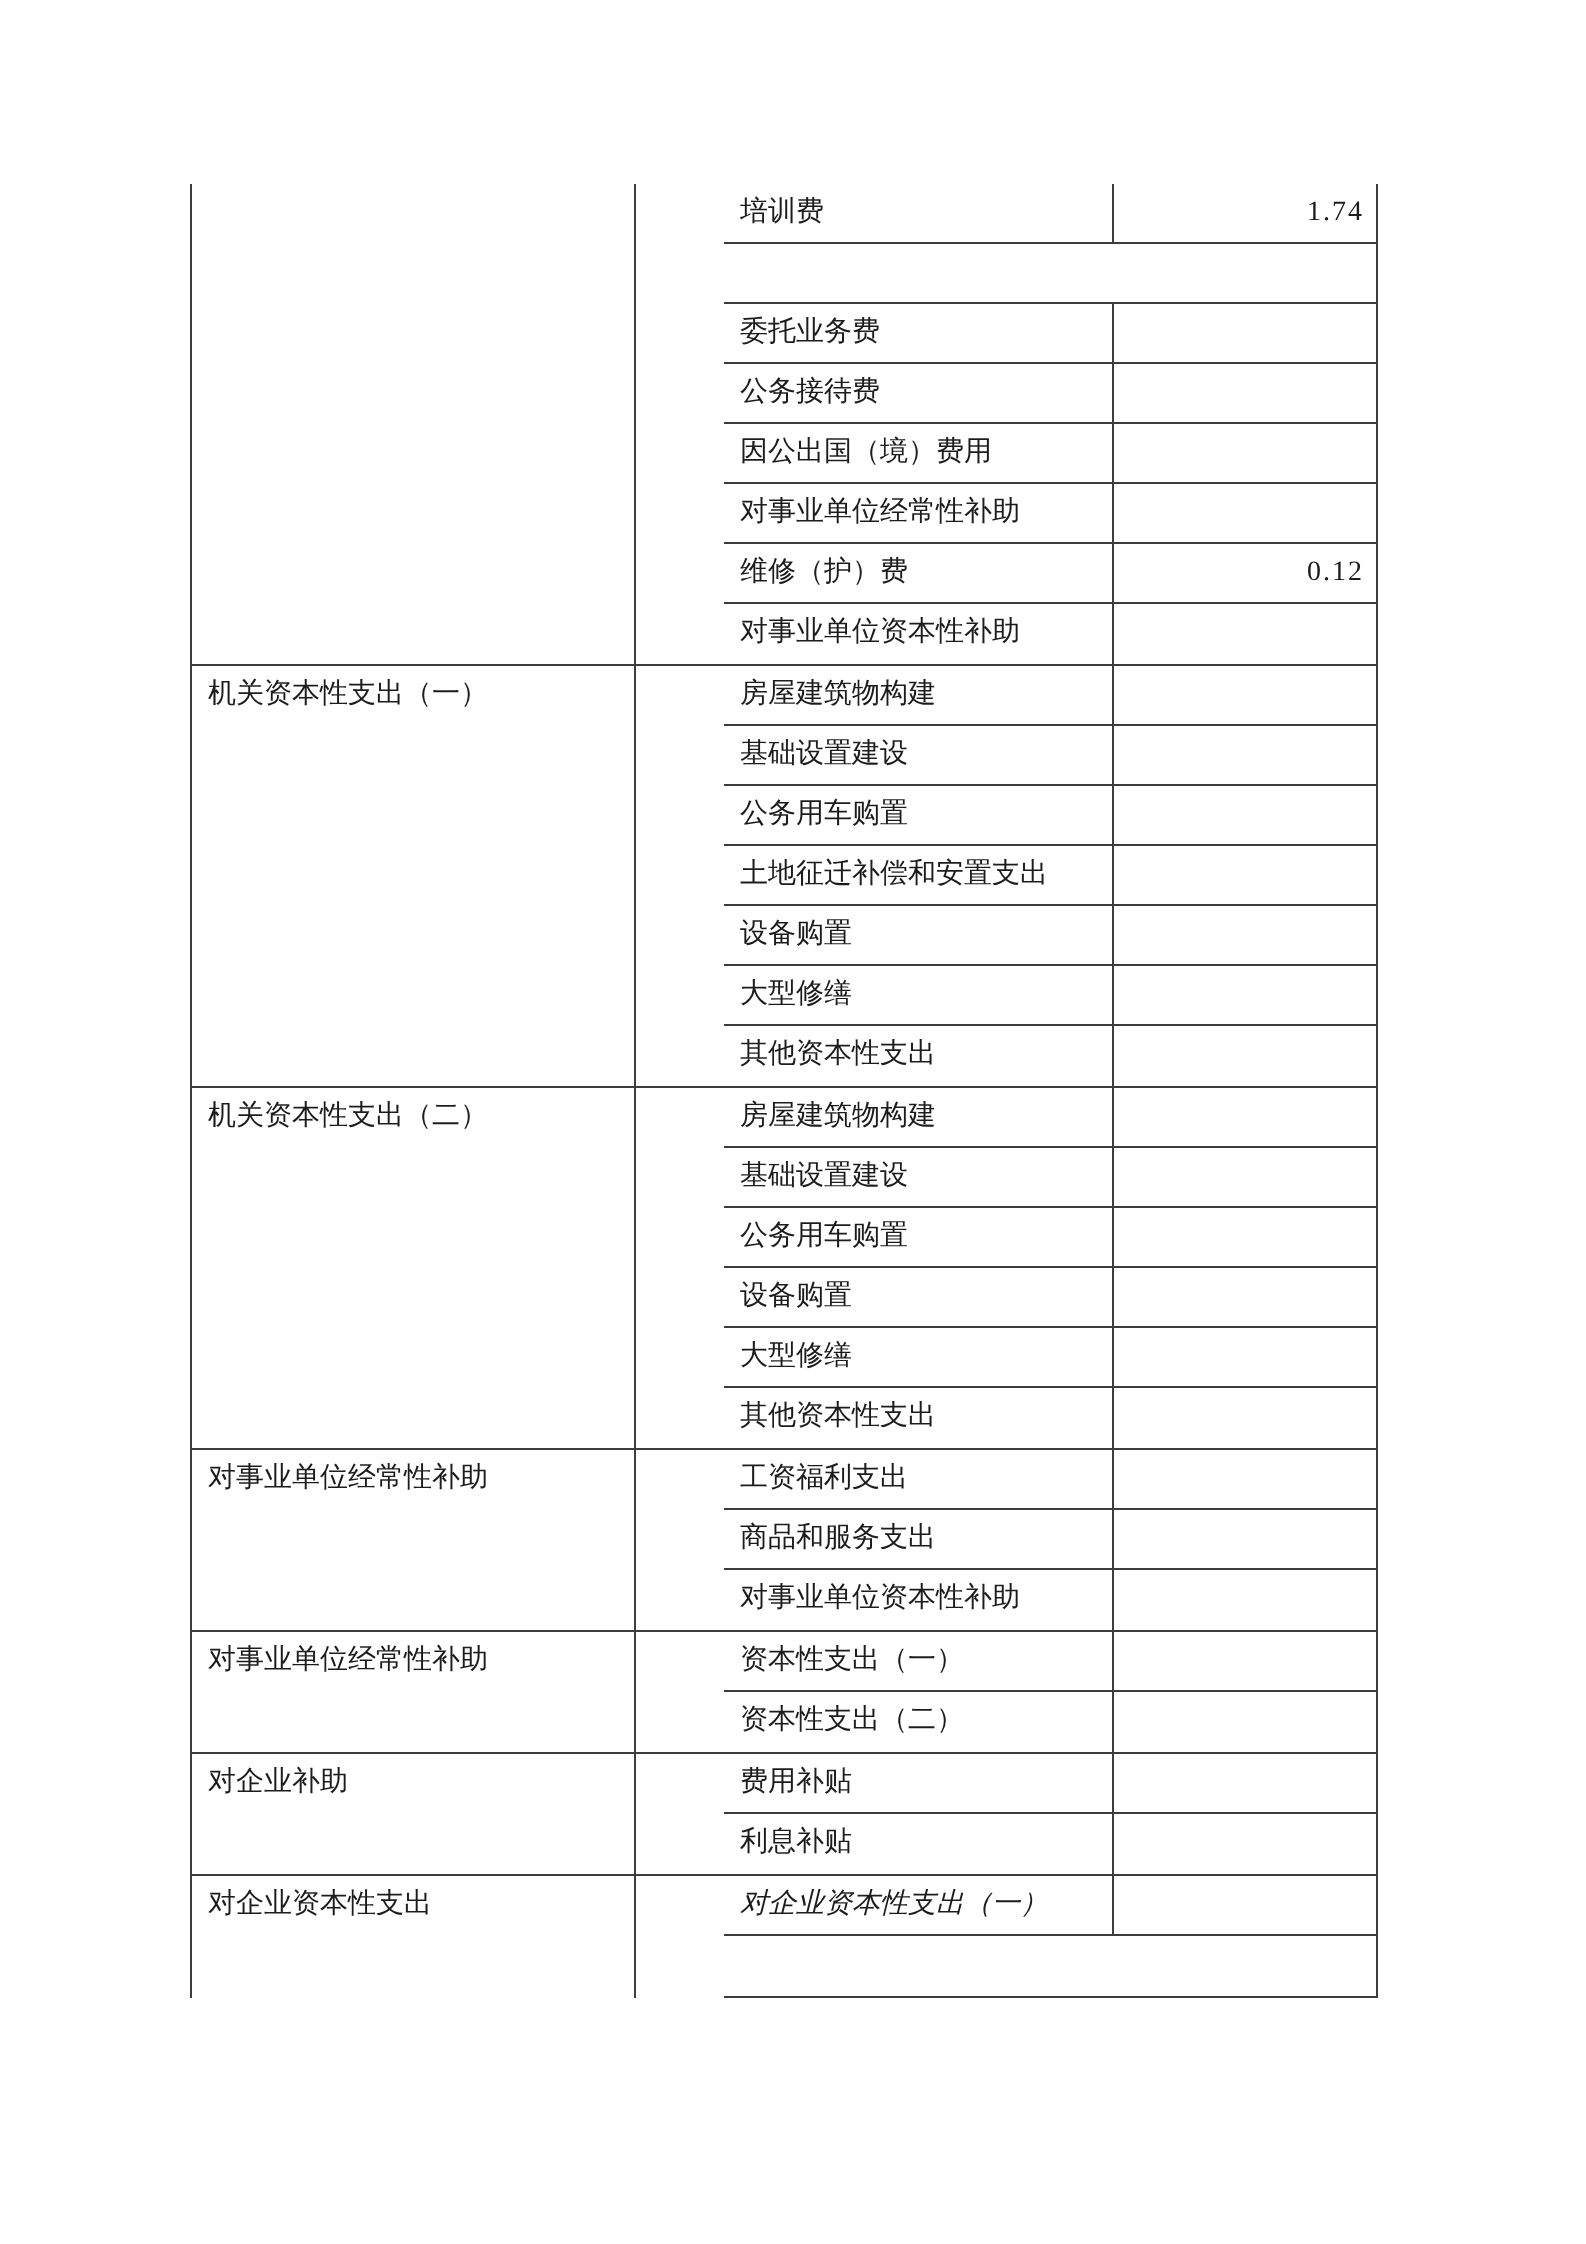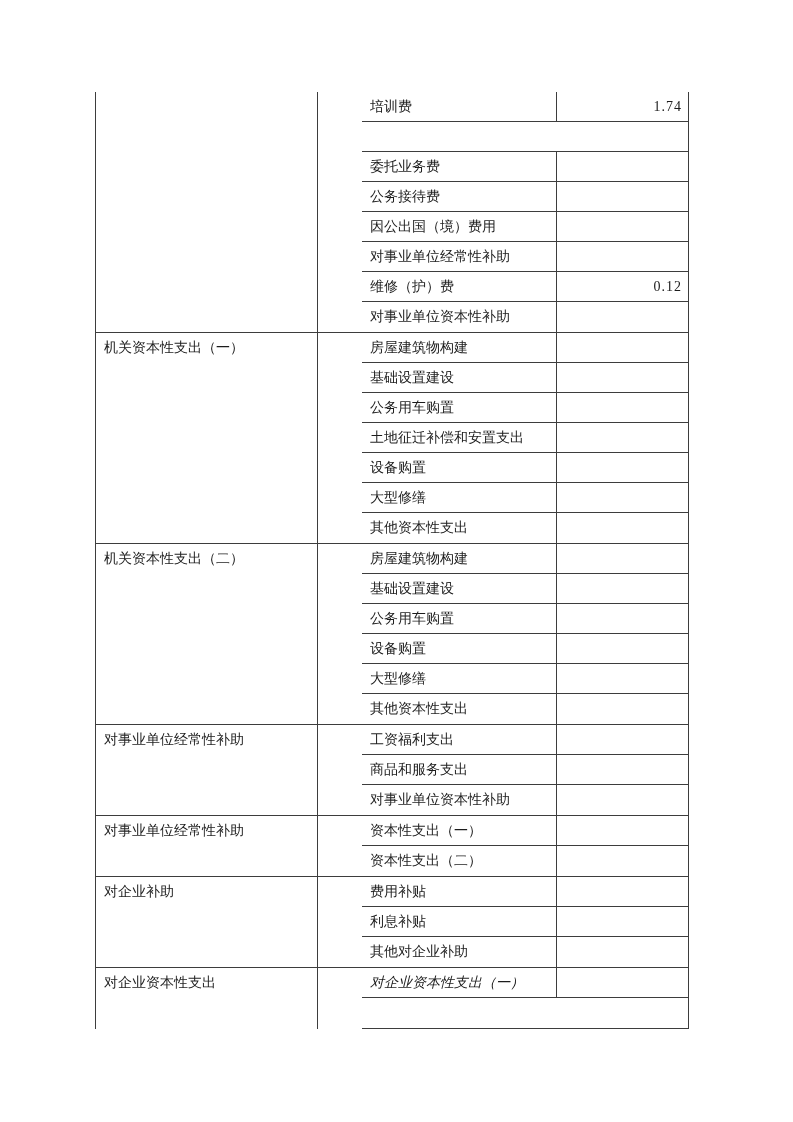--- a/index.html
+++ b/index.html
@@ -175,24 +175,20 @@
       <div class="cat-cell">对企业补助</div>
       <div class="rows">
         <div class="row">
           <div class="item-cell">费用补贴</div>
           <div class="value-cell"></div>
         </div>
         <div class="row">
           <div class="item-cell">利息补贴</div>
           <div class="value-cell"></div>
         </div>
-        <div class="row">
-          <div class="item-cell">其他对企业补助</div>
-          <div class="value-cell"></div>
-        </div>
       </div>
     </div>
     <div class="section">
       <div class="cat-cell">对企业资本性支出</div>
       <div class="rows">
         <div class="row">
           <div class="item-cell">对企业资本性支出（一）</div>
           <div class="value-cell"></div>
         </div>
         <div class="row">

